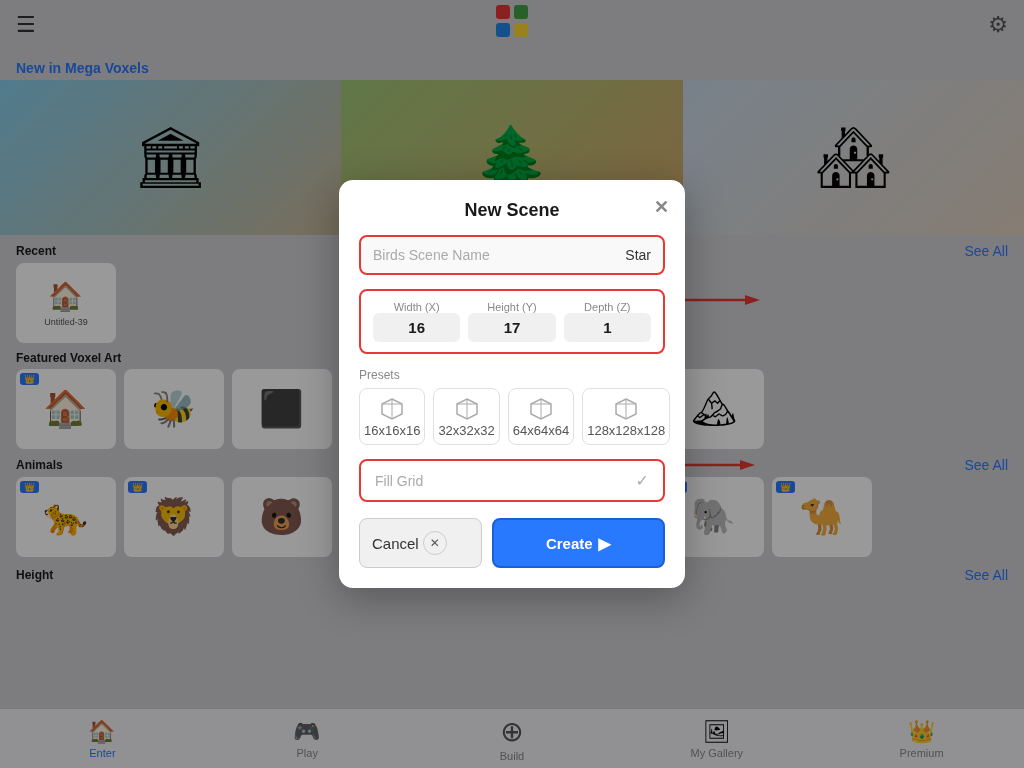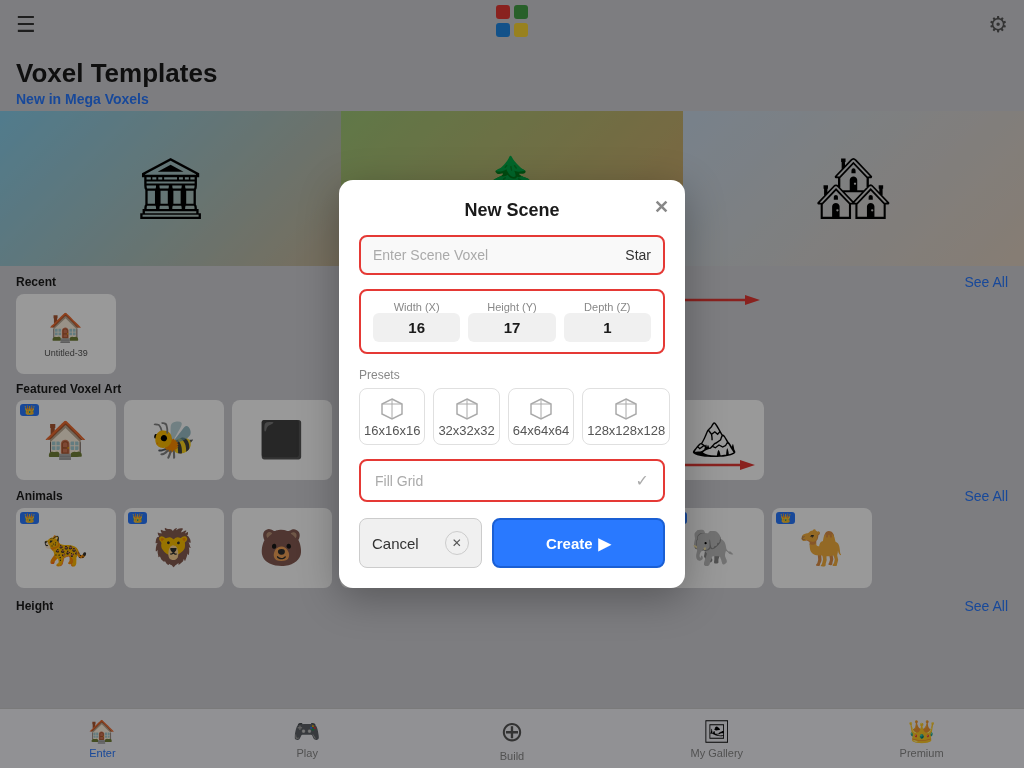--- a/index.html
+++ b/index.html
@@ -290,21 +290,21 @@
     .btn-cancel {
       flex: 1;
       background: #f0f0f0;
       border: 1px solid #ccc;
       border-radius: 8px;
       padding: 12px;
       font-size: 15px;
       cursor: pointer;
       display: flex;
       align-items: center;
-      justify-content: space-between;
+      justify-content: flex-start;
       gap: 4px;
       font-weight: 500;
       color: #333;
     }
     .btn-create {
       flex: 1.5;
       background: #2979ff;
       border: 2px solid #1a5fd4;
       border-radius: 8px;
       padding: 12px;
@@ -345,21 +345,20 @@
       <rect x="2" y="2" width="14" height="14" rx="3" fill="#e53935"></rect>
       <rect x="20" y="2" width="14" height="14" rx="3" fill="#43a047"></rect>
       <rect x="2" y="20" width="14" height="14" rx="3" fill="#1e88e5"></rect>
       <rect x="20" y="20" width="14" height="14" rx="3" fill="#fdd835"></rect>
     </svg>
   </span>
   <span class="gear-icon">⚙</span>
 </div>
 
 <div class="page-header">
-  <div class="page-title">Voxel Templates</div>
   <div class="page-subtitle">New in Mega Voxels</div>
 </div>
 
 <div class="templates-row">
   <div class="template-card">
     <div class="template-voxel">🏛</div>
   </div>
   <div class="template-card">
     <div class="template-voxel">🌲</div>
   </div>
@@ -475,21 +474,21 @@
   </div>
 </div>
 
 <div class="modal-overlay">
   <div class="modal">
 
     <div class="modal-title">New Scene</div>
     <button class="modal-close">✕</button>
 
     <div class="scene-name-wrapper">
-      <span class="scene-name-placeholder">Enter Scene Voxel</span>
+      <span class="scene-name-placeholder">Birds Scene Name</span>
       <span class="scene-name-value">Star</span>
     </div>
 
     <div class="dimensions-section">
       <div class="dimensions-labels">
         <span class="dim-label">Width (X)</span>
         <span class="dim-label">Height (Y)</span>
         <span class="dim-label">Depth (Z)</span>
       </div>
       <div class="dimensions-values">

